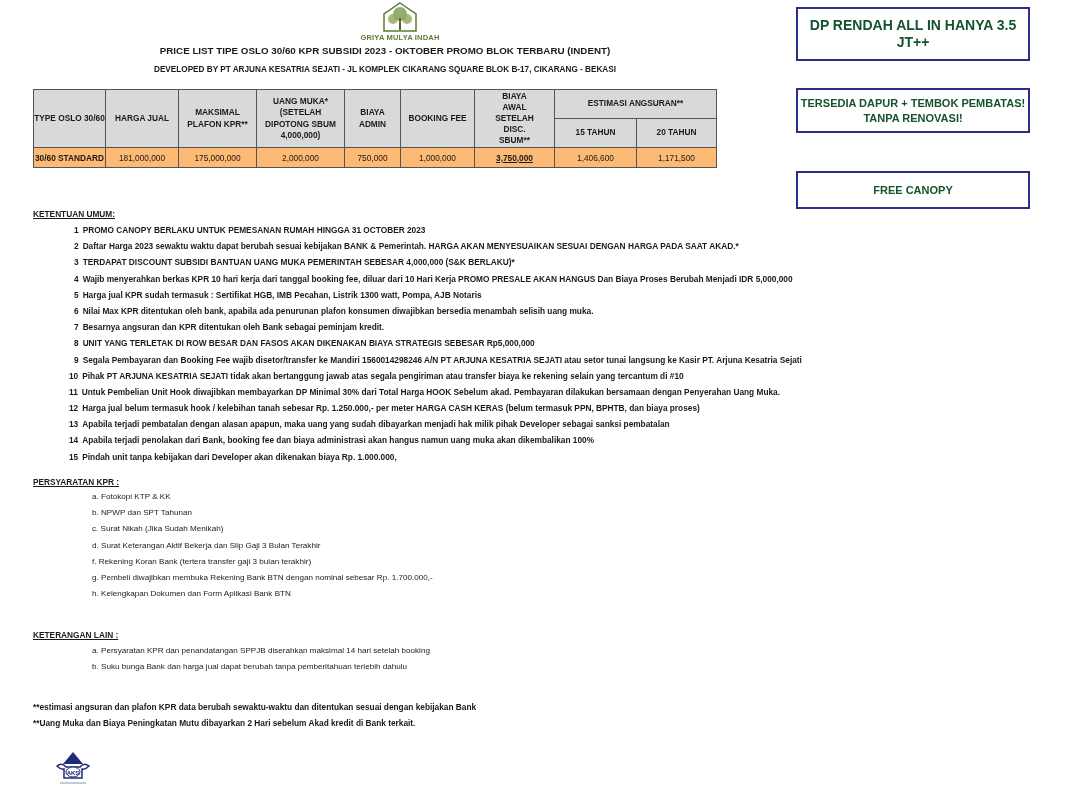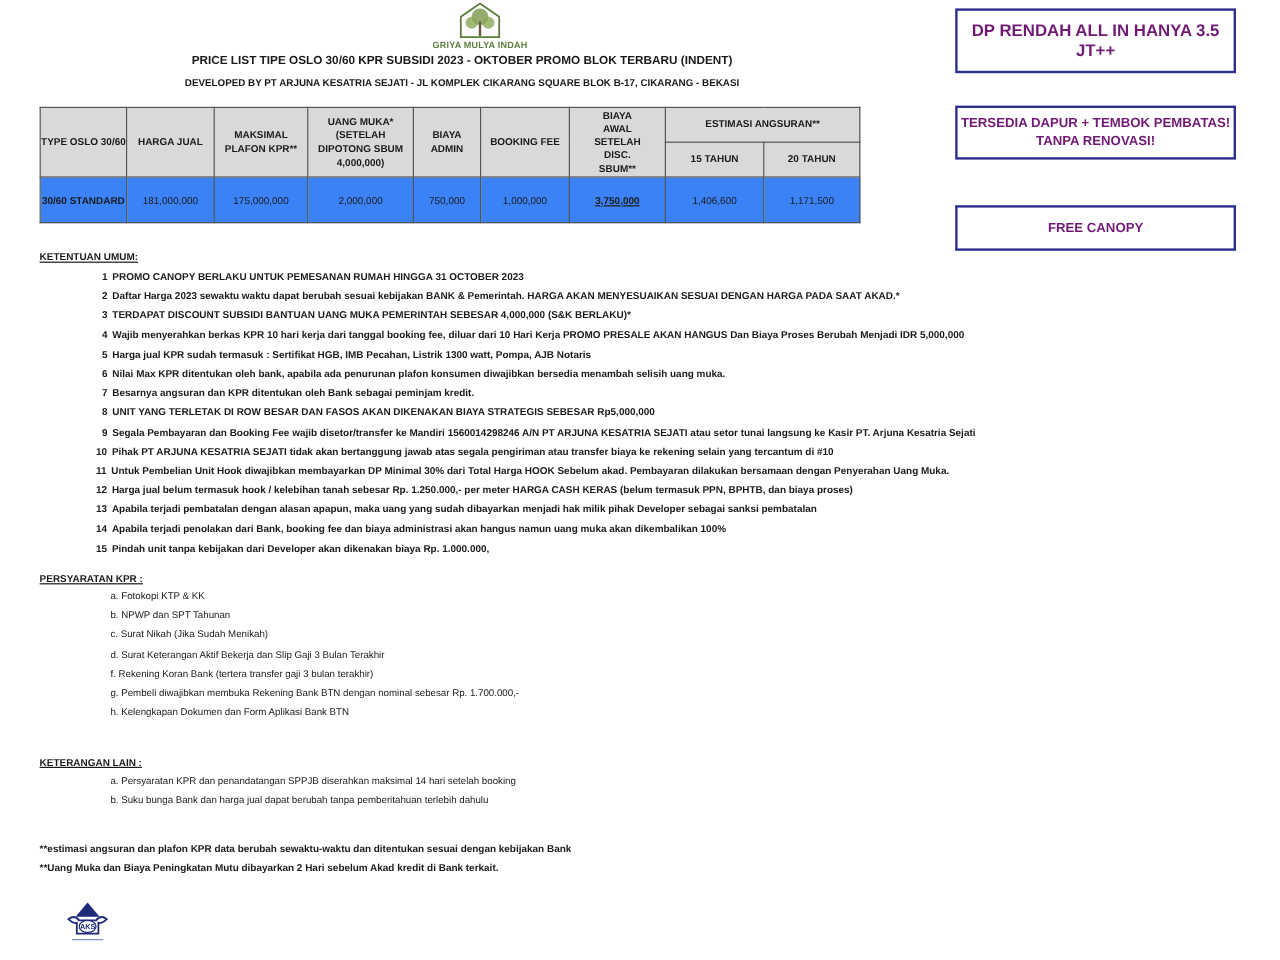--- a/index.html
+++ b/index.html
@@ -7,25 +7,25 @@
   body { position: relative; font-family: "Liberation Sans", sans-serif; color: #1a1a1a; }
   .logo { position: absolute; left: 360px; top: 2px; width: 80px; text-align: center; }
   .logo svg { display: block; margin: 0 auto; }
   .logo-text { font-size: 7.5px; color: #5a7d3a; font-weight: bold; letter-spacing: 0.2px; margin-top: 1px; }
   .title { position: absolute; left: 0; width: 770px; text-align: center; top: 45px; font-size: 9.8px; font-weight: bold; }
   .subtitle { position: absolute; left: 0; width: 770px; text-align: center; top: 65px; font-size: 8.2px; font-weight: bold; }
 
   table.price { position: absolute; left: 33px; top: 89px; border-collapse: collapse; font-size: 8.3px; }
   table.price td, table.price th { border: 1px solid #555; text-align: center; vertical-align: middle; }
   table.price th { background: #d9d9d9; font-weight: bold; line-height: 1.35; }
-  table.price td { background: #3b82f6; height: 38px; }
+  table.price td { background: #fdba74; height: 20px; }
   table.price td.first { font-weight: bold; }
   table.price td.underline span { text-decoration: underline; font-weight: bold; }
 
-  .promo { position: absolute; left: 796px; width: 234px; border: 2px solid #2b2f8a; color: #701a75; font-weight: bold; text-align: center; display: flex; align-items: center; justify-content: center; }
+  .promo { position: absolute; left: 796px; width: 234px; border: 2px solid #2b2f8a; color: #14532d; font-weight: bold; text-align: center; display: flex; align-items: center; justify-content: center; }
   .promo1 { top: 7px; height: 54px; font-size: 14px; line-height: 1.2; }
   .promo2 { top: 88px; height: 45px; font-size: 11px; line-height: 1.3; }
   .promo3 { top: 171px; height: 38px; font-size: 11px; }
 
   .sec-head { position: absolute; left: 33px; font-size: 8.3px; font-weight: bold; text-decoration: underline; }
   .list { position: absolute; list-style: none; }
   .list li { height: 16.2px; line-height: 16.2px; font-size: 8.3px; white-space: nowrap; }
   .list.bold li { font-weight: bold; }
   .list.normal li { font-weight: normal; font-size: 8.1px; }
   .num { display: inline-block; margin-right: 4px; }
@@ -78,21 +78,21 @@
     <td>1,171,500</td>
   </tr>
 </tbody>
   </table>
 
 <div class="promo promo1">DP RENDAH ALL IN HANYA 3.5 JT++</div>
 <div class="promo promo2">TERSEDIA DAPUR + TEMBOK PEMBATAS! TANPA RENOVASI!</div>
 <div class="promo promo3">FREE CANOPY</div>
 
 <div class="sec-head" style="top:209px;">KETENTUAN UMUM:</div>
-<ul class="list bold" id="ketentuan-list" style="left:85px;top:222px;">
+<ul class="list bold" id="ketentuan-list" style="left:74px;top:222px;">
   <li><span class="num">1</span><span>PROMO CANOPY BERLAKU UNTUK PEMESANAN RUMAH HINGGA 31 OCTOBER 2023</span></li>
   <li><span class="num">2</span><span>Daftar Harga 2023 sewaktu waktu dapat berubah sesuai kebijakan BANK &amp; Pemerintah. HARGA AKAN MENYESUAIKAN SESUAI DENGAN HARGA PADA SAAT AKAD.*</span></li>
   <li><span class="num">3</span><span>TERDAPAT DISCOUNT SUBSIDI BANTUAN UANG MUKA PEMERINTAH SEBESAR 4,000,000 (S&amp;K BERLAKU)*</span></li>
   <li><span class="num">4</span><span>Wajib menyerahkan berkas KPR 10 hari kerja dari tanggal booking fee, diluar dari 10 Hari Kerja PROMO PRESALE AKAN HANGUS Dan Biaya Proses Berubah Menjadi IDR 5,000,000</span></li>
   <li><span class="num">5</span><span>Harga jual KPR sudah termasuk : Sertifikat HGB, IMB Pecahan, Listrik 1300 watt, Pompa, AJB Notaris</span></li>
   <li><span class="num">6</span><span>Nilai Max KPR ditentukan oleh bank, apabila ada penurunan plafon konsumen diwajibkan bersedia menambah selisih uang muka.</span></li>
   <li><span class="num">7</span><span>Besarnya angsuran dan KPR ditentukan oleh Bank sebagai peminjam kredit.</span></li>
   <li><span class="num">8</span><span>UNIT YANG TERLETAK DI ROW BESAR DAN FASOS AKAN DIKENAKAN BIAYA STRATEGIS SEBESAR Rp5,000,000</span></li>
   <li><span class="num">9</span><span>Segala Pembayaran dan Booking Fee wajib disetor/transfer ke Mandiri 1560014298246 A/N PT ARJUNA KESATRIA SEJATI atau setor tunai langsung ke Kasir PT. Arjuna Kesatria Sejati</span></li>
   <li style="margin-left:-5px;"><span class="num">10</span><span>Pihak PT ARJUNA KESATRIA SEJATI tidak akan bertanggung jawab atas segala pengiriman atau transfer biaya ke rekening selain yang tercantum di #10</span></li>

